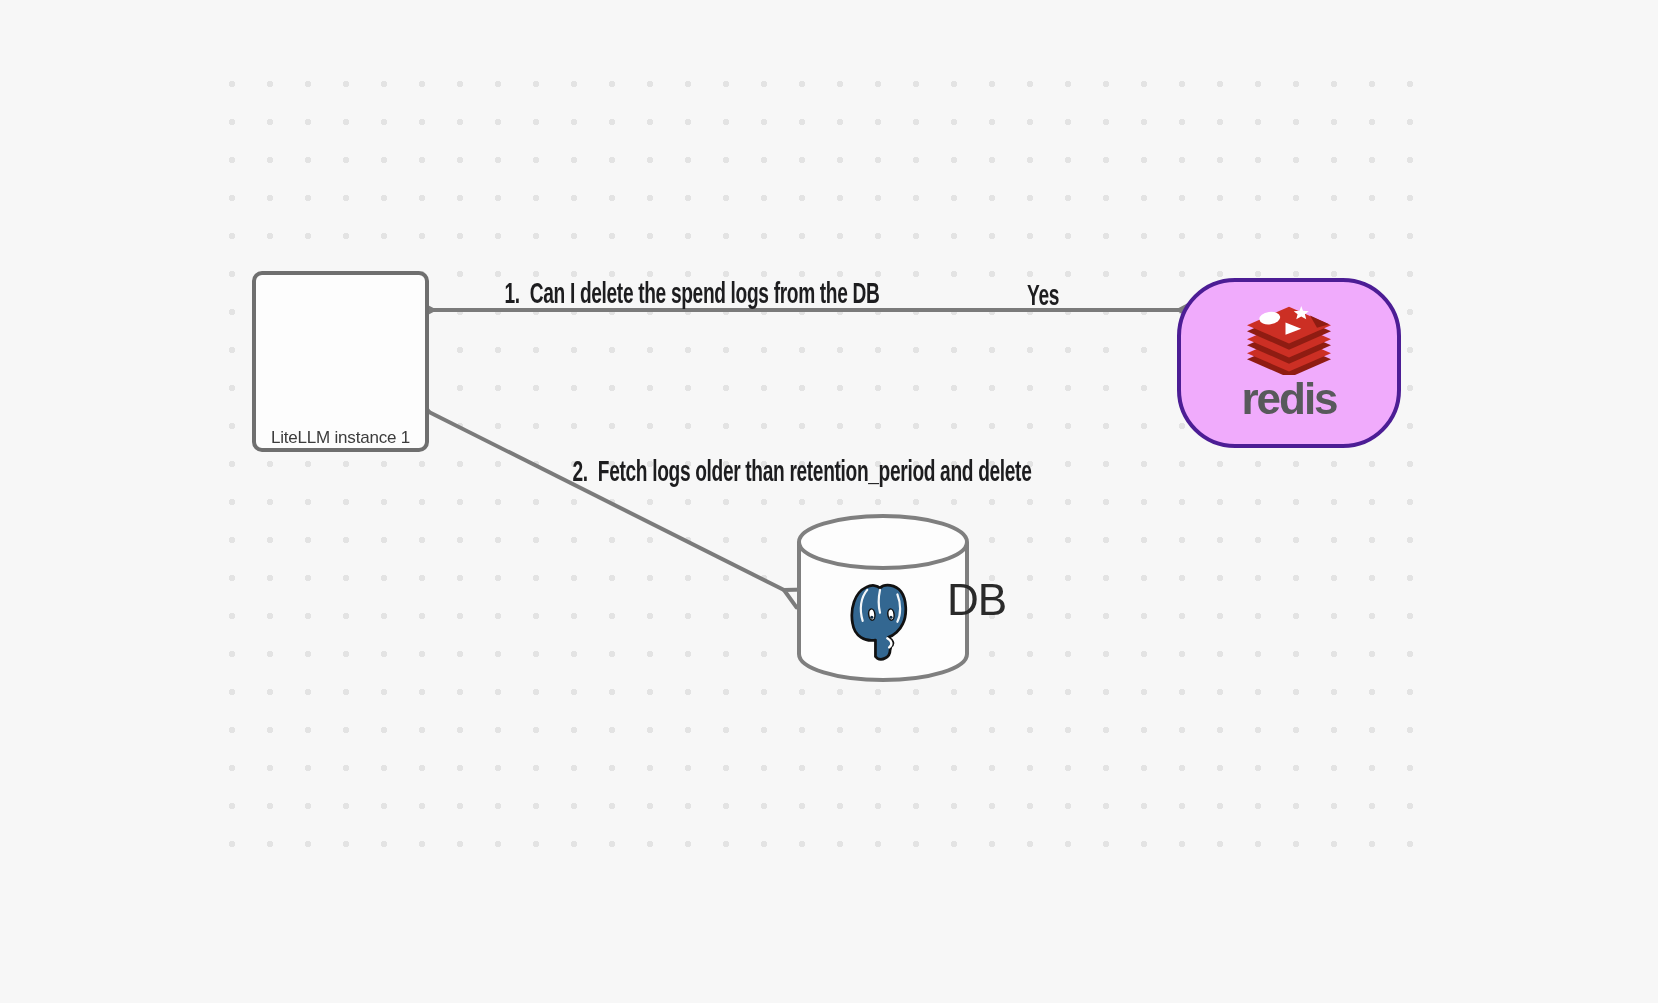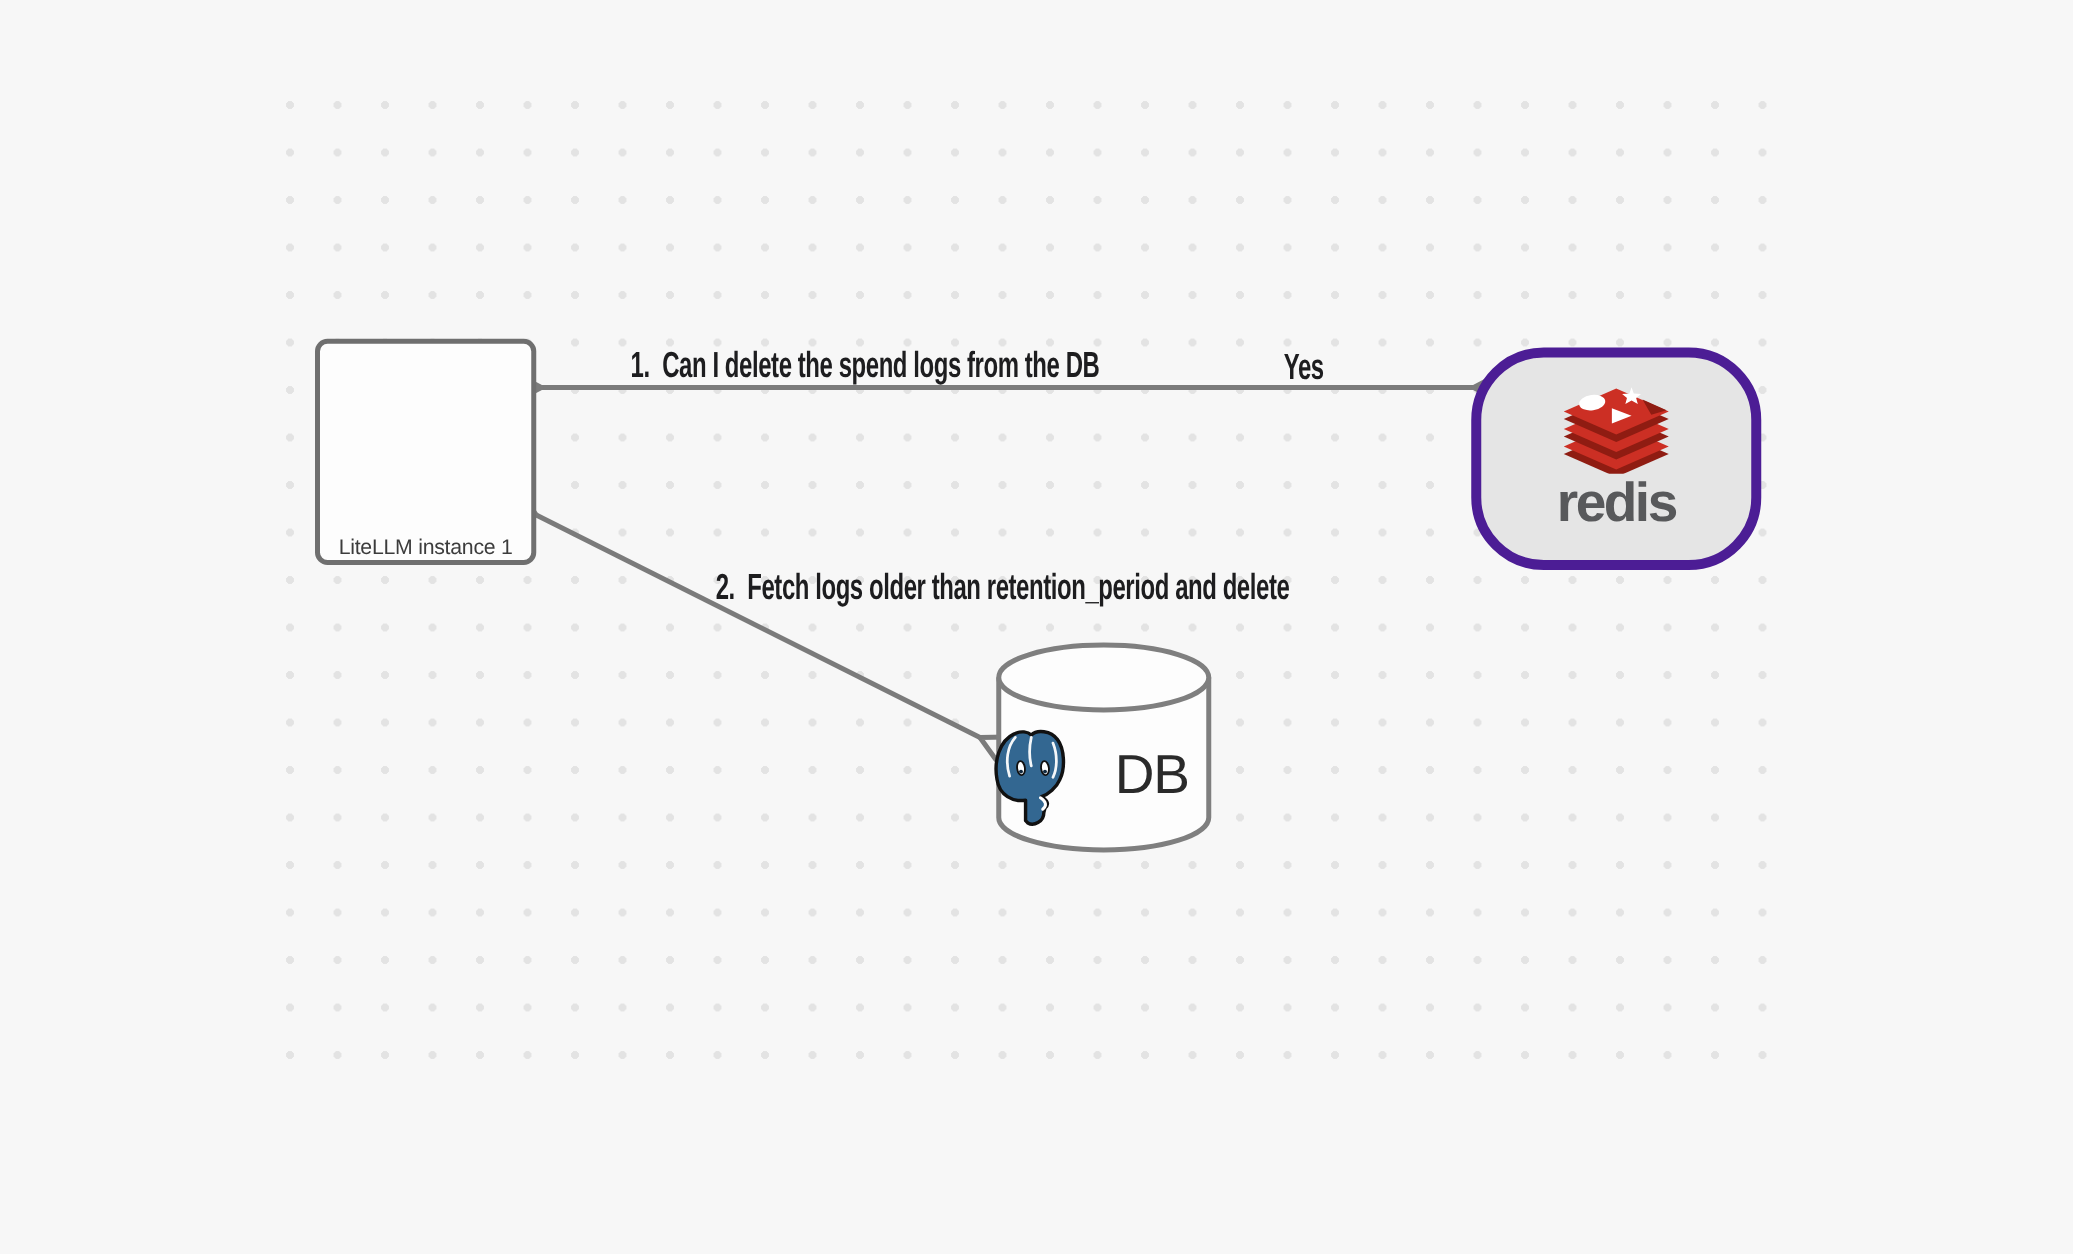--- a/index.html
+++ b/index.html
@@ -22,31 +22,31 @@
     font-size:17px;color:#3c3c3c;letter-spacing:-0.2px;white-space:pre;
   }
   .arrow-label{
     position:absolute;transform:translate(-50%,-50%) scaleX(0.66);
     font-weight:700;font-size:29px;letter-spacing:-0.5px;color:#1d1d1f;
     white-space:pre;
   }
   .arrows-svg{position:absolute;left:0;top:0;}
   .redis-node{
     position:absolute;left:1177px;top:278px;width:216px;height:162px;
-    background:#e5e5e5;border:8px solid #4c1d95;border-radius:58px;
+    background:#f0abfc;border:4px solid #4c1d95;border-radius:58px;
     display:flex;flex-direction:column;align-items:center;justify-content:center;
   }
   .redis-wordmark{
     font-weight:700;font-size:44px;letter-spacing:-2px;color:#58595b;
     margin-top:2px;line-height:1;
   }
   .db-node{position:absolute;left:795px;top:512px;width:176px;height:174px;}
   .db-content{
-    position:absolute;left:791px;top:578px;width:160px;height:84px;
-    display:flex;align-items:center;gap:33px;
+    position:absolute;left:846px;top:578px;width:160px;height:84px;
+    display:flex;gap:33px;
   }
   .db-label{
     font-size:44px;color:#2a2a2a;line-height:1;margin-left:-2px;letter-spacing:-1px;
   }
 </style>
 </head>
 <body>
 
 <div id="canvas">
 

